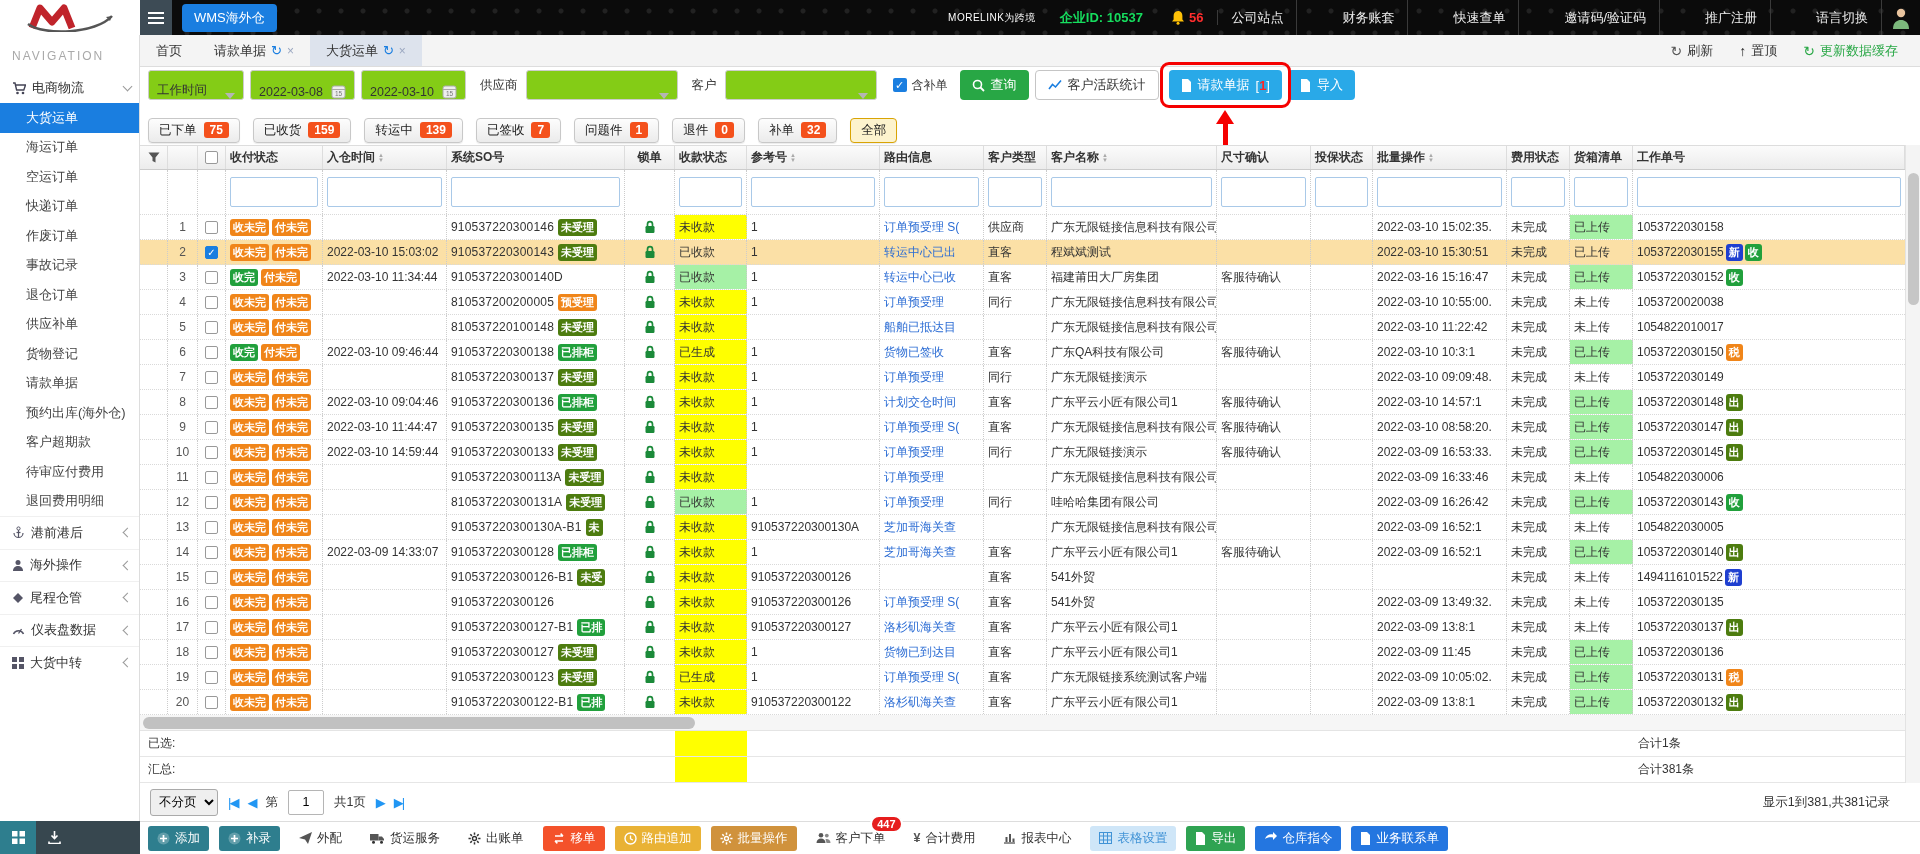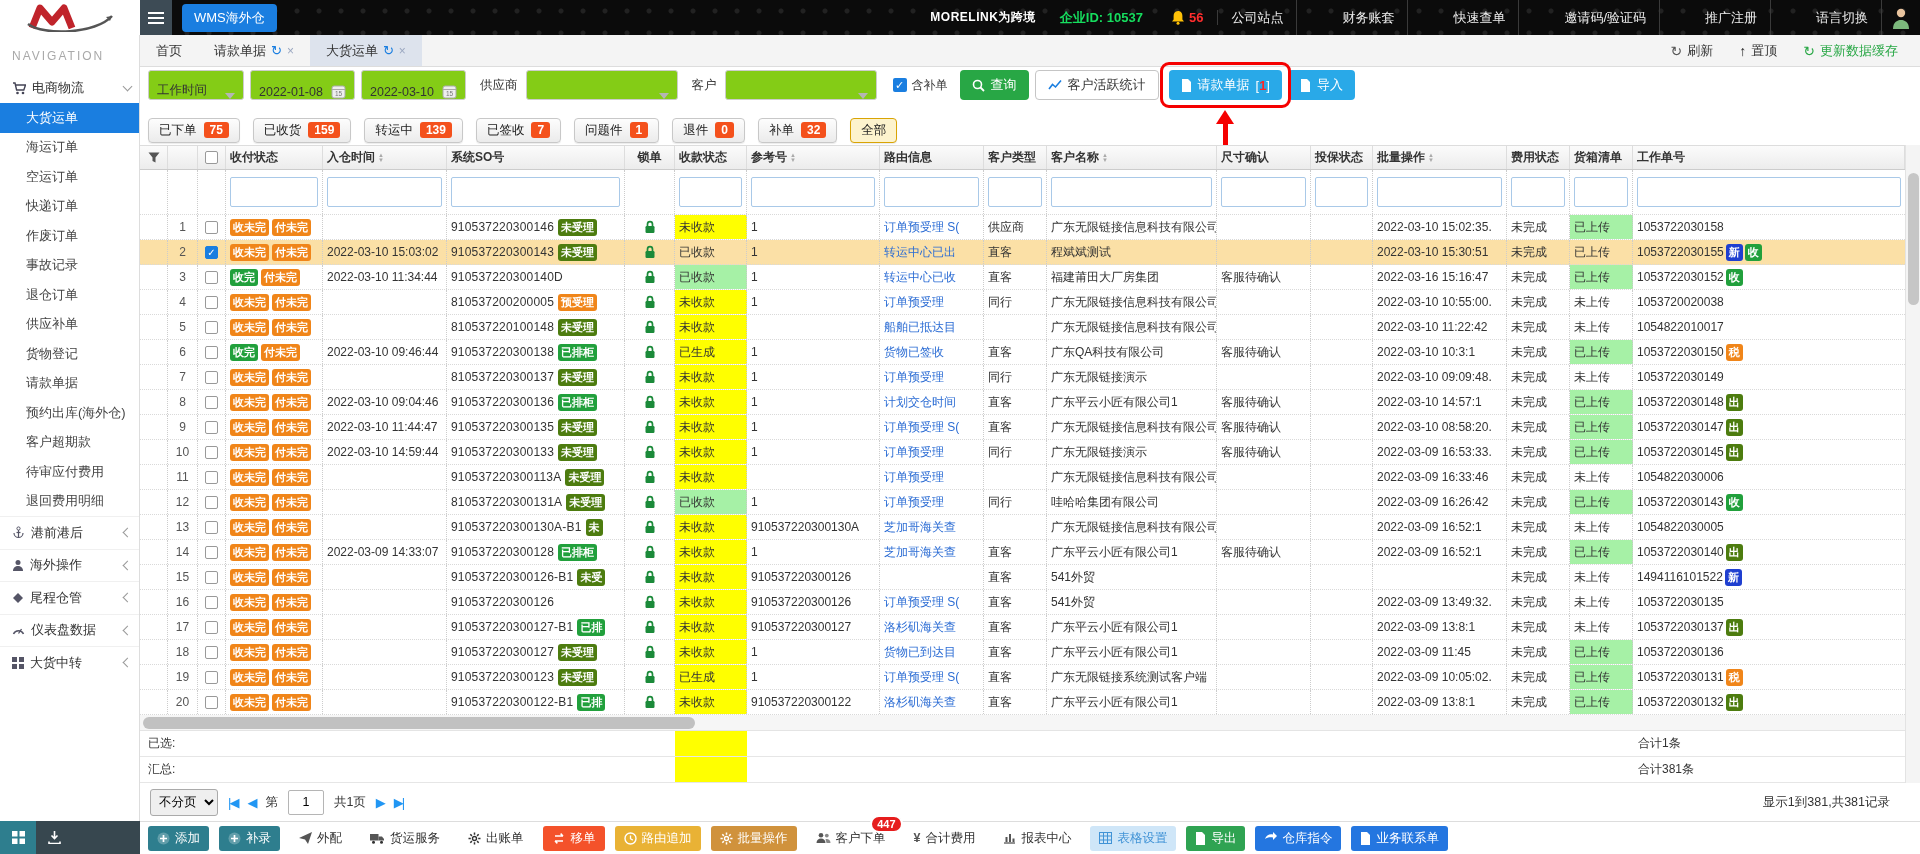--- a/index.html
+++ b/index.html
@@ -11,21 +11,21 @@
   
   .topbar { position:absolute; top:0; left:0; width:1920px; height:35px; background:#0b0b0b;
     background-image:radial-gradient(circle at 11px 11px, #222 0 2px, transparent 3px);
     background-size:22px 22px; display:flex; align-items:center; z-index:30; }
   .logo { width:140px; height:35px; background:#fff; display:flex; align-items:center; justify-content:center; }
   .hamburger { width:32px; height:35px; background:#3d4b55; display:flex; flex-direction:column;
     align-items:center; justify-content:center; gap:3px; margin-right:10px; cursor:pointer; }
   .hamburger i { display:block; width:16px; height:2px; background:#fff; }
   .wms-btn { background:#1a7ee0; color:#fff; font-size:13px; border:none; border-radius:4px;
     padding:5px 12px; cursor:pointer; }
-  .brand { margin-left:auto; color:#fff; font-size:12px; font-weight:bold; letter-spacing:.5px; }
+  .brand { margin-left:auto; color:#fff; font-size:10px; font-weight:normal; letter-spacing:.5px; }
   .ent-id { color:#16dd5e; font-size:13px; font-weight:bold; margin:0 14px 0 24px; }
   .bell-wrap { display:flex; align-items:center; gap:4px; padding:0 14px; border-right:1px solid #3a3a3a; }
   .bell-count { color:#ff2d2d; font-size:13px; font-weight:bold; }
   .topmenu { display:flex; align-items:stretch; height:35px;gap:32px; }
   .topmenu-item { display:flex; align-items:center; padding:0 13px; color:#eee; font-size:13px;
     border-right:1px solid #3a3a3a; cursor:pointer; white-space:nowrap; }
   .avatar { width:38px; display:flex; align-items:center; justify-content:center; cursor:pointer; }
 
   
   .sidebar { position:absolute; top:35px; left:0; width:140px; height:819px; background:#fff;
@@ -337,21 +337,21 @@
       </span>
     </div>
   </div>
 
   <div class="toolbar">
     <div class="ctrl sel" style="width:96px">
       <span>工作时间</span>
         <span class="tri"></span>
     </div>
     <div class="ctrl date">
-      <span>2022-01-08</span>
+      <span>2022-03-08</span>
       <span class="icon">
         <svg width="15" height="15" viewBox="0 0 15 15">
             <rect x="1" y="2" width="13" height="12" rx="2" fill="#eee" stroke="#aaa"></rect>
             <path d="M1 5.5h13" stroke="#aaa"></path>
             <text x="7.5" y="12" font-size="6.5" text-anchor="middle" fill="#777">15</text>
           </svg>
       </span>
     </div>
     <div class="ctrl date">
       <span>2022-03-10</span>

